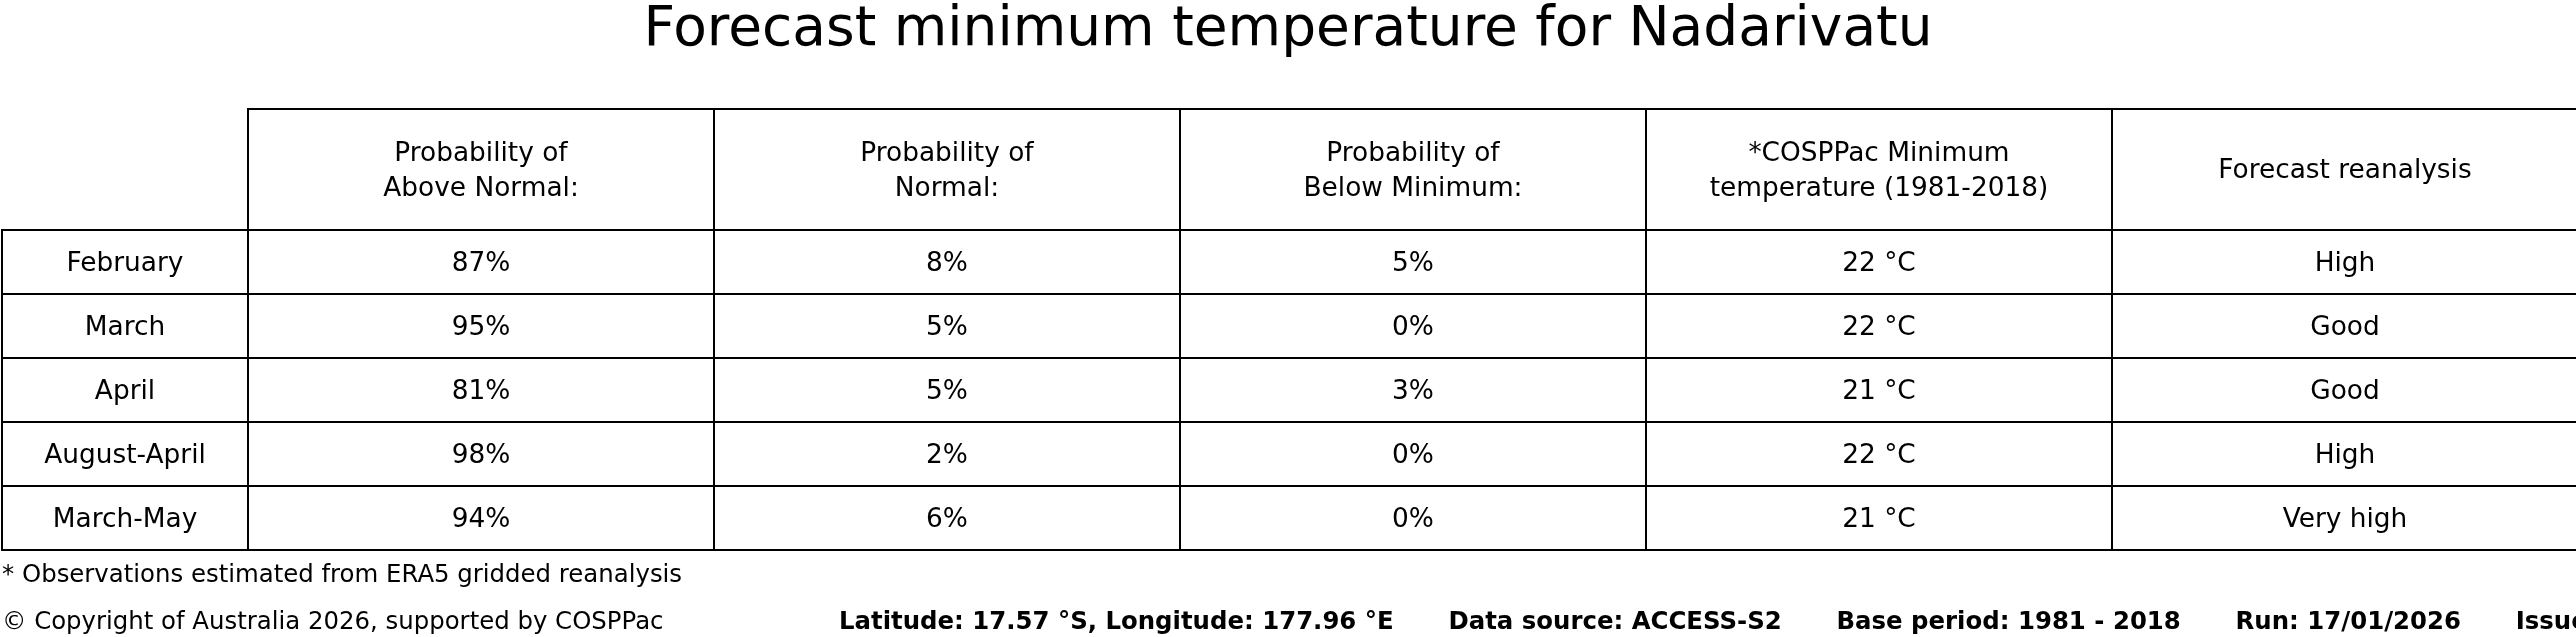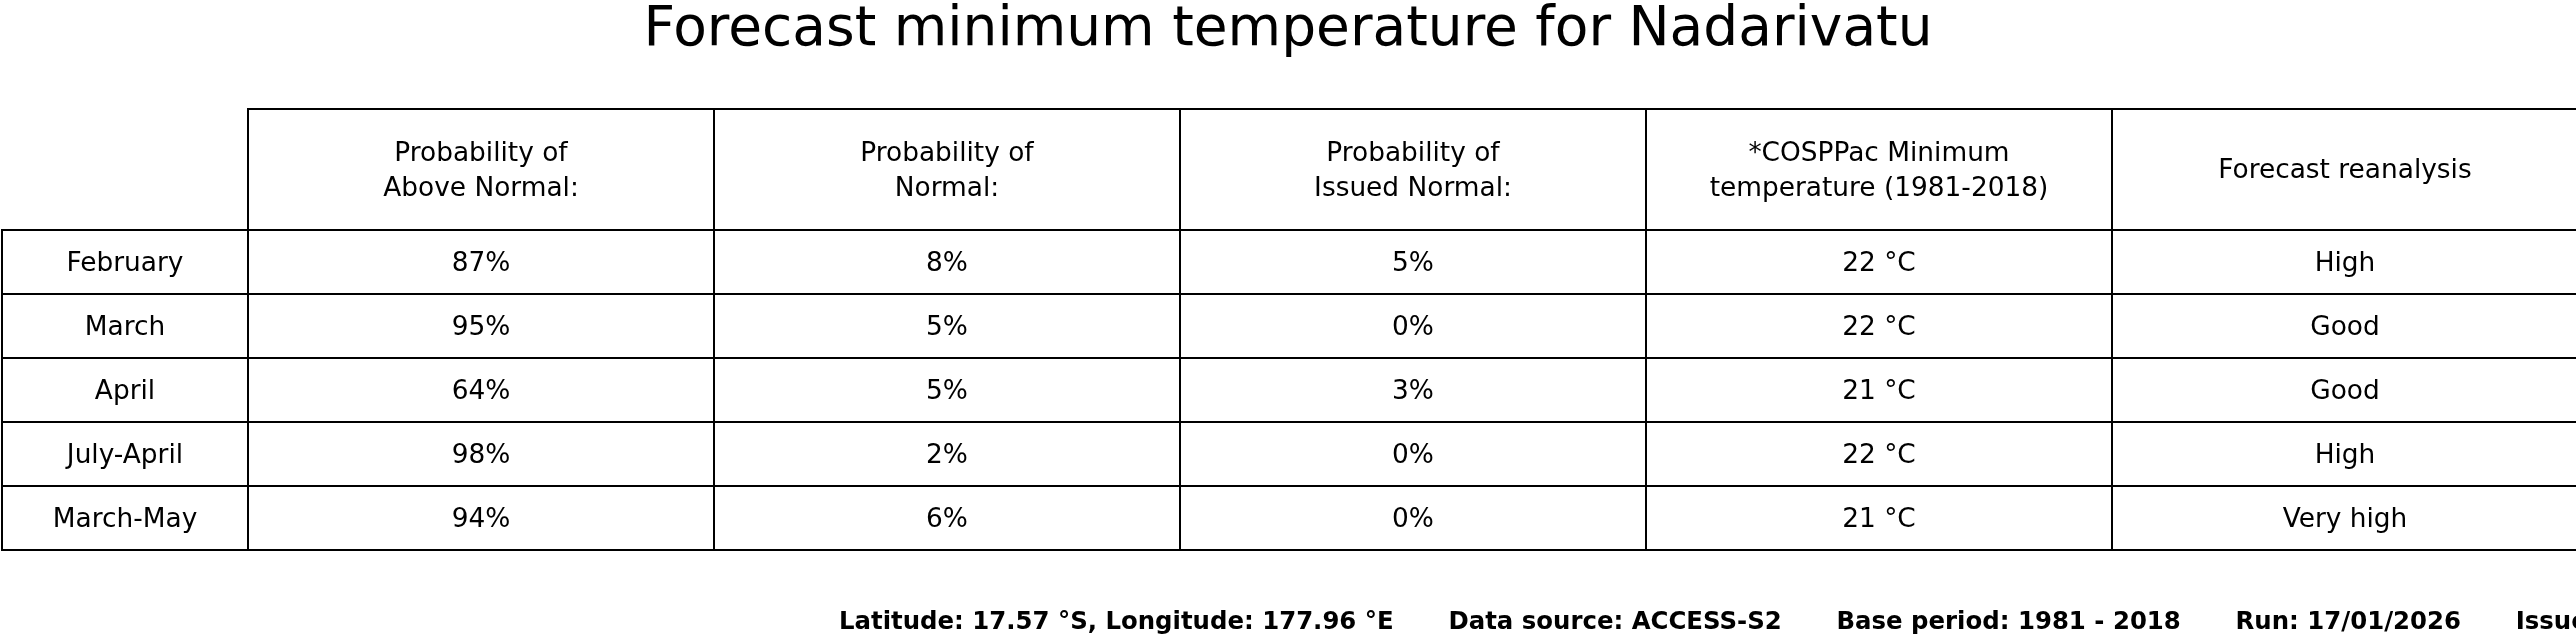--- a/index.html
+++ b/index.html
@@ -129,21 +129,21 @@
         <th>
           <div>Probability of</div>
           <div>Above Normal:</div>
         </th>
         <th>
           <div>Probability of</div>
           <div>Normal:</div>
         </th>
         <th>
           <div>Probability of</div>
-          <div>Issued Normal:</div>
+          <div>Below Minimum:</div>
         </th>
         <th>
           <div>*COSPPac Minimum</div>
           <div>temperature (1981-2018)</div>
         </th>
         <th>
           <div>Forecast reanalysis</div>
         </th>
       </tr>
     </thead>
@@ -159,47 +159,49 @@
       <tr>
         <td class="rowlabel">March</td>
         <td>95%</td>
         <td>5%</td>
         <td>0%</td>
         <td>22 °C</td>
         <td>Good</td>
       </tr>
       <tr>
         <td class="rowlabel">April</td>
-        <td>64%</td>
+        <td>81%</td>
         <td>5%</td>
         <td>3%</td>
         <td>21 °C</td>
         <td>Good</td>
       </tr>
       <tr>
-        <td class="rowlabel">July-April</td>
+        <td class="rowlabel">August-April</td>
         <td>98%</td>
         <td>2%</td>
         <td>0%</td>
         <td>22 °C</td>
         <td>High</td>
       </tr>
       <tr>
         <td class="rowlabel">March-May</td>
         <td>94%</td>
         <td>6%</td>
         <td>0%</td>
         <td>21 °C</td>
         <td>Very high</td>
       </tr>
     </tbody>
   </table>
 
+  <div class="footnote">* Observations estimated from ERA5 gridded reanalysis</div>
 
   <div class="footer-row">
+    <div class="copyright">© Copyright of Australia 2026, supported by COSPPac</div>
     <div class="meta">
       <span class="item">Latitude: 17.57 °S, Longitude: 177.96 °E</span>
       <span class="item">Data source: ACCESS-S2</span>
       <span class="item">Base period: 1981 - 2018</span>
       <span class="item">Run: 17/01/2026</span>
       <span class="item last">Issued: 19/01/2026</span>
     </div>
   </div>
 
 </div>

